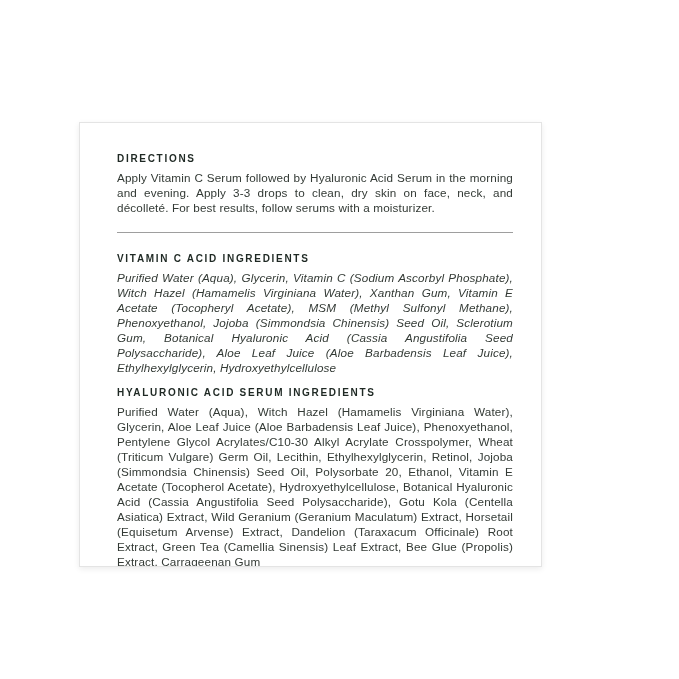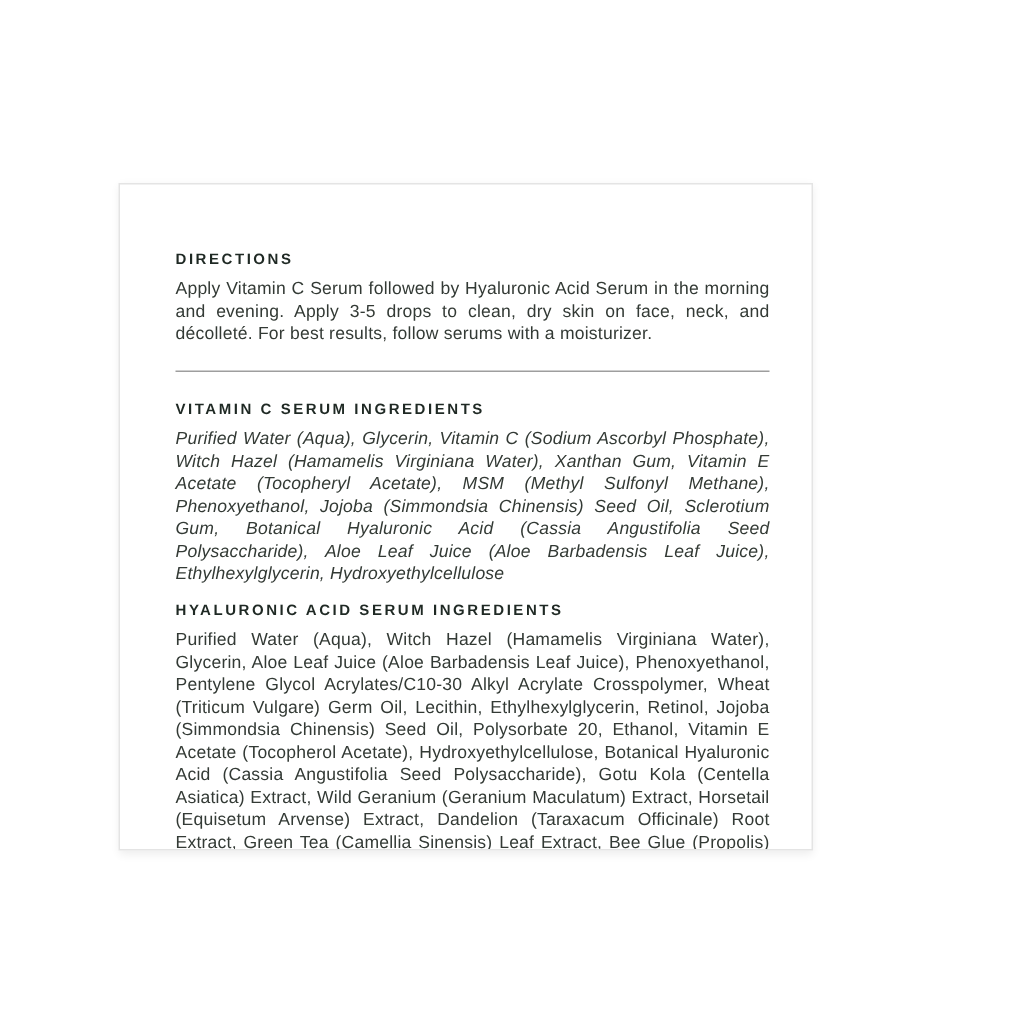--- a/index.html
+++ b/index.html
@@ -17,21 +17,21 @@
   .label-card {
     position: absolute;
     left: 79px;
     top: 122px;
     width: 463px;
     height: 445px;
     box-sizing: border-box;
     background: #ffffff;
     border: 1px solid #e4e4e4;
     box-shadow: 0 2px 6px rgba(0,0,0,0.08);
-    padding: 45px 28px 0 37px;
+    padding: 30px 28px 0 37px;
     overflow: hidden;
   }
   .section-heading {
     margin: 0 0 5px 0;
     font-size: 10px;
     line-height: 12px;
     font-weight: 700;
     letter-spacing: 1.7px;
     color: #1f2924;
   }
@@ -57,26 +57,26 @@
     font-style: italic;
   }
 </style>
 </head>
 <body>
 
 <div class="label-card">
 
   <h2 class="section-heading">DIRECTIONS</h2>
 
-  <p class="body-text usage-text">Apply Vitamin C Serum followed by Hyaluronic Acid Serum in the morning and evening. Apply 3-5 drops to clean, dry skin on face, neck, and décolleté. For best results, follow serums with a moisturizer.</p>
+  <p class="body-text usage-text">Apply Vitamin C Serum followed by Hyaluronic Acid Serum in the morning and evening. Apply 3-3 drops to clean, dry skin on face, neck, and décolleté. For best results, follow serums with a moisturizer.</p>
 
 
   <hr class="section-divider">
 
-  <h2 class="section-heading">VITAMIN C SERUM INGREDIENTS</h2>
+  <h2 class="section-heading">VITAMIN C ACID INGREDIENTS</h2>
 
   <p class="body-text ingredients-vc">Purified Water (Aqua), Glycerin, Vitamin C (Sodium Ascorbyl Phosphate), Witch Hazel (Hamamelis Virginiana Water), Xanthan Gum, Vitamin E Acetate (Tocopheryl Acetate), MSM (Methyl Sulfonyl Methane), Phenoxyethanol, Jojoba (Simmondsia Chinensis) Seed Oil, Sclerotium Gum, Botanical Hyaluronic Acid (Cassia Angustifolia Seed Polysaccharide), Aloe Leaf Juice (Aloe Barbadensis Leaf Juice), Ethylhexylglyc­erin, Hydroxyethylcellulose</p>
 
   <h2 class="section-heading">HYALURONIC ACID SERUM INGREDIENTS</h2>
 
   <p class="body-text">Purified Water (Aqua), Witch Hazel (Hamamelis Virginiana Water), Glycerin, Aloe Leaf Juice (Aloe Barbadensis Leaf Juice), Phenoxyethanol, Pentylene Glycol Acrylates/C10-30 Alkyl Acrylate Crosspolymer, Wheat (Triticum Vulgare) Germ Oil, Lecithin, Ethylhexylglycerin, Retinol, Jojoba (Simmondsia Chinensis) Seed Oil, Polysorbate 20, Ethanol, Vitamin E Acetate (Tocopherol Acetate), Hydroxyethylcellulose, Botanical Hyaluronic Acid (Cassia Angustifolia Seed Polysaccharide), Gotu Kola (Centella Asiatica) Extract, Wild Geranium (Geranium Maculatum) Extract, Horsetail (Equise­tum Arvense) Extract, Dandelion (Taraxacum Officinale) Root Extract, Green Tea (Camellia Sinensis) Leaf Extract, Bee Glue (Propolis) Extract, Carrageenan Gum</p>
 
 </div>
 
 </body></html>

